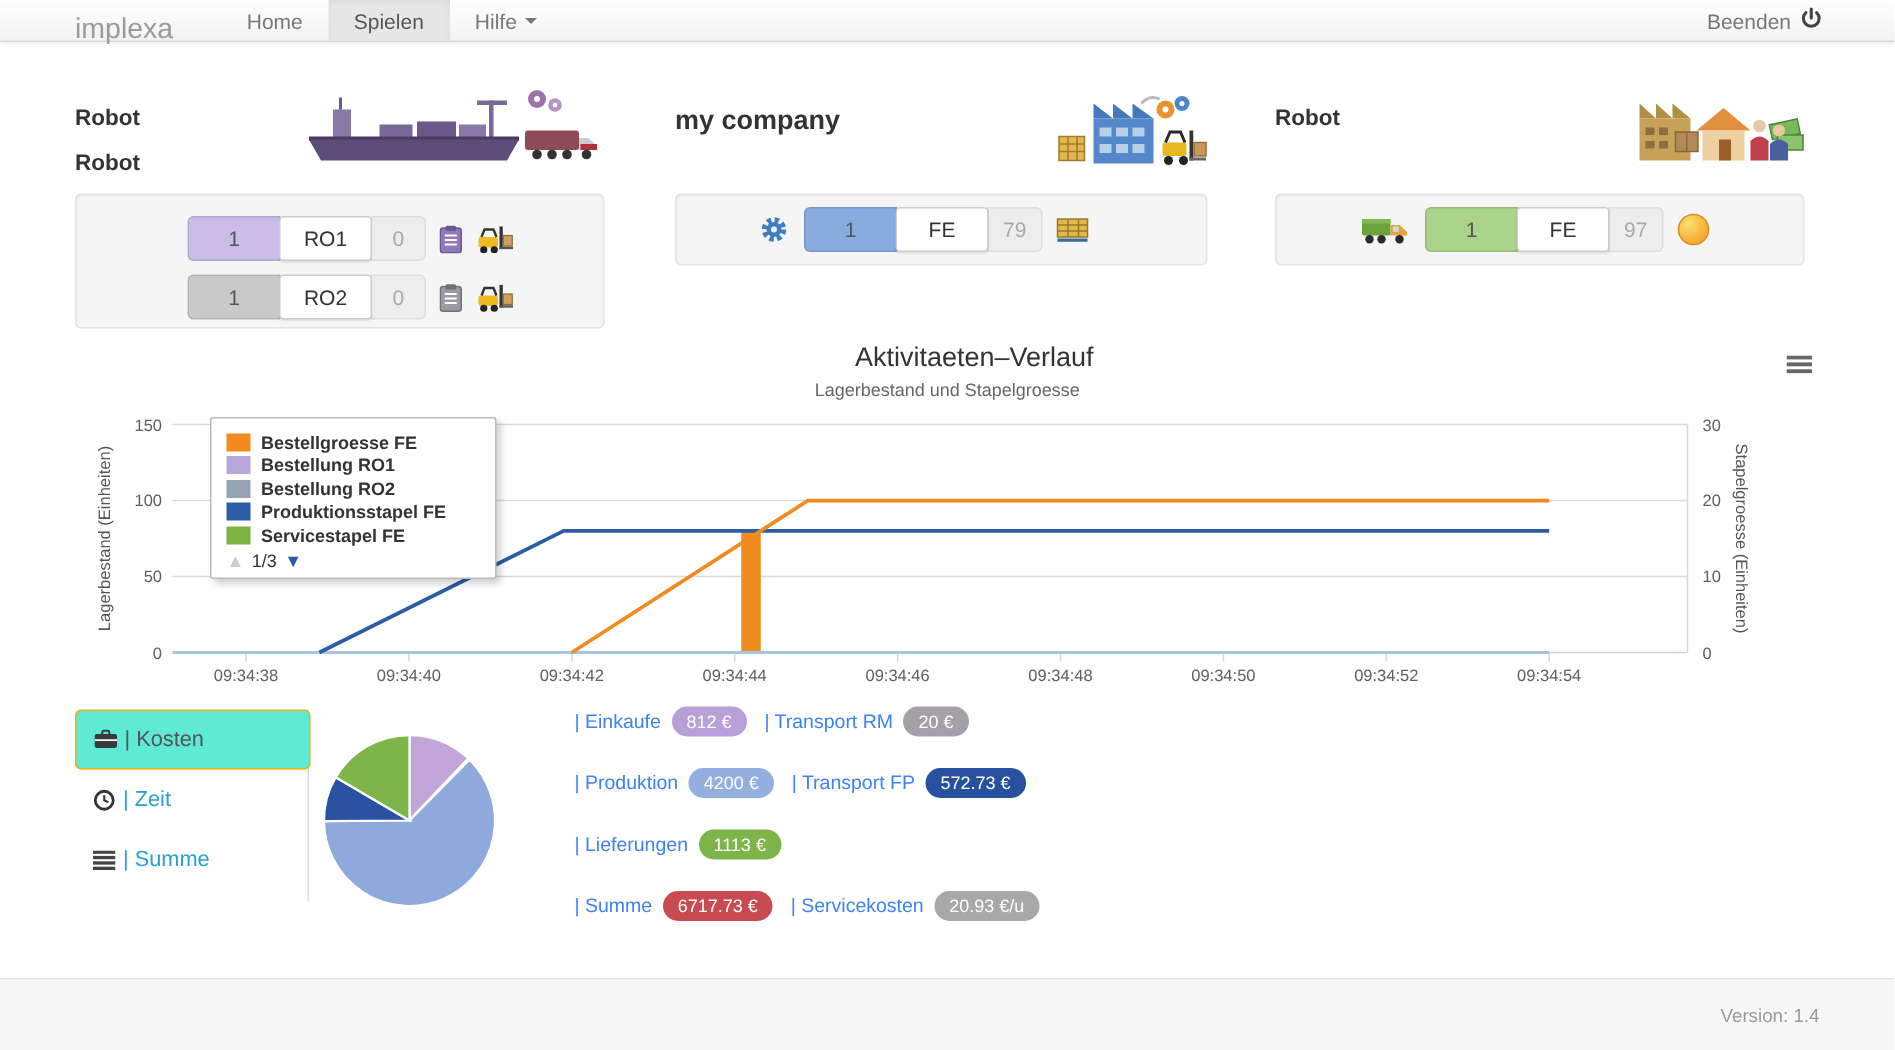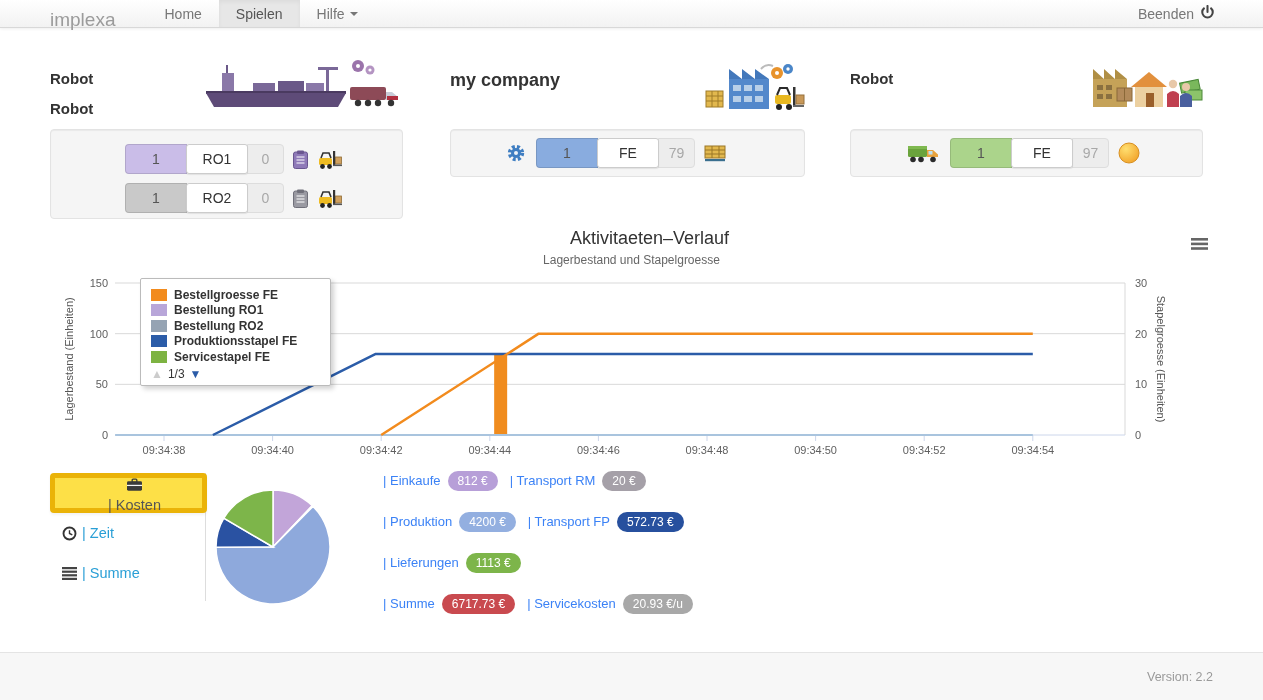--- a/index.html
+++ b/index.html
@@ -59,22 +59,22 @@
   .legend-label { font-size:12px; font-weight:bold; color:#333; white-space:nowrap; }
   .legend-pager { display:flex; align-items:center; gap:5px; margin-top:3px; font-size:12px; color:#333; }
   .pg-up { color:#ccc; font-size:12px; cursor:default; }
   .pg-down { color:#2b5ca8; font-size:12px; cursor:pointer; }
 
   
   .bottom-section { position:absolute; top:465px; left:0; width:1263px; height:186px; }
   .tabs { position:absolute; left:50px; top:8px; width:156px; height:128px; border-right:1px solid #ddd; }
   .tab { height:40px; display:flex; align-items:center; gap:5px; padding-left:12px;
     font-size:14.5px; color:#2a9fd6; cursor:pointer; }
-  .tab.active { background:#fde047; border:5px solid #eab308; border-radius:4px; color:#555;
-    width:157px; margin-right:-1px; box-shadow:0 2px 3px rgba(0,0,0,0.05); position:relative; z-index:2;flex-direction:column; }
+  .tab.active { background:#5eead4; border:1px solid #eab308; border-radius:4px; color:#555;
+    width:157px; margin-right:-1px; box-shadow:0 2px 3px rgba(0,0,0,0.05); position:relative; z-index:2; }
   #pie-chart { position:absolute; left:213px; top:22px; }
   .badges { position:absolute; left:383px; top:5px; }
   .badge-row { display:flex; align-items:center; height:21px; margin-bottom:20px; }
   .blabel { font-size:13px; color:#3b82f6; margin-right:7px; white-space:pre; }
   .blabel + .badge { margin-right:12px; }
   .badge { display:inline-block; color:#fff; font-size:12px; font-weight:normal;
     padding:4px 10px; border-radius:10px; line-height:1; }
 
   
   .footer { position:absolute; top:652px; left:0; width:100%; height:48px;
@@ -446,16 +446,16 @@
         <div class="badge-row">
           <span class="blabel">| Summe</span>
           <span class="badge" style="background: rgb(201, 74, 79);">6717.73 €</span>
           <span class="blabel">| Servicekosten</span>
           <span class="badge" style="background: rgb(168, 168, 168);">20.93 €/u</span>
         </div>
       </div>
   </div>
 
   <div class="footer">
-    <span class="right">Version: 2.2</span>
+    <span class="right">Version: 1.4</span>
   </div>
 
 </div>
 
 </body></html>

